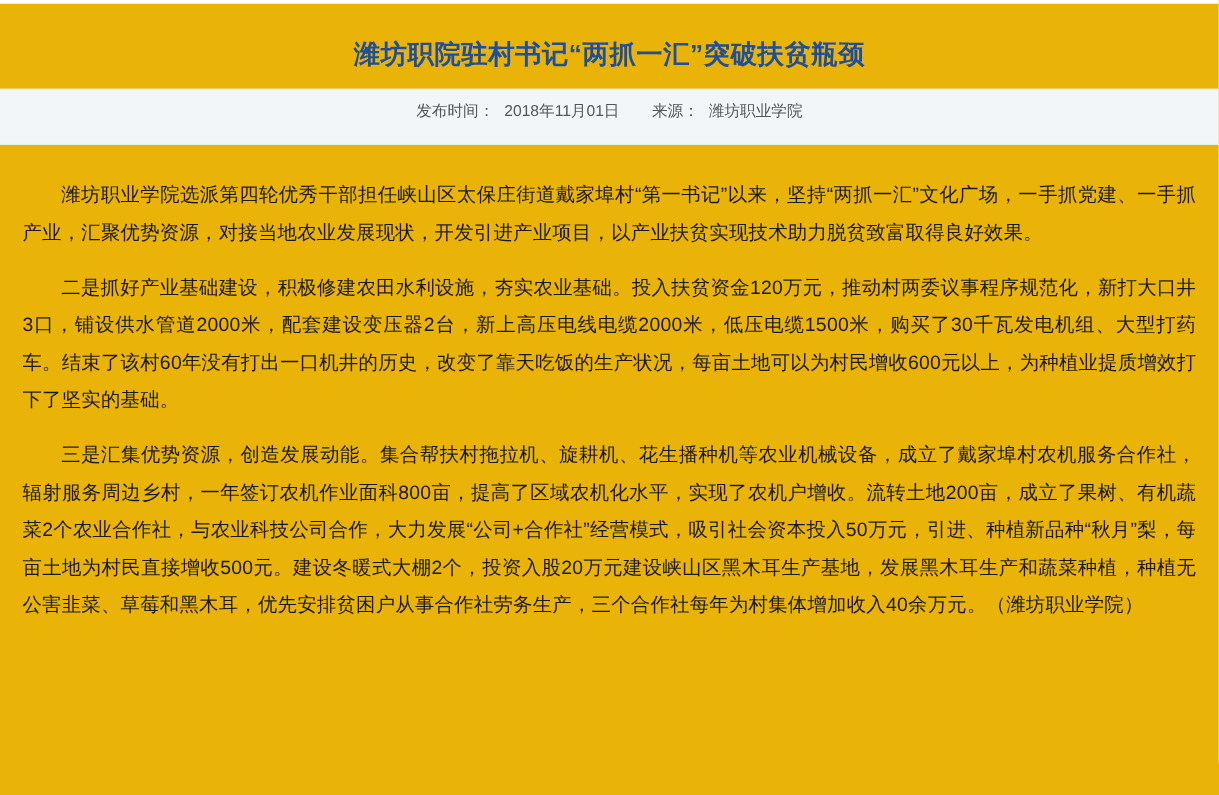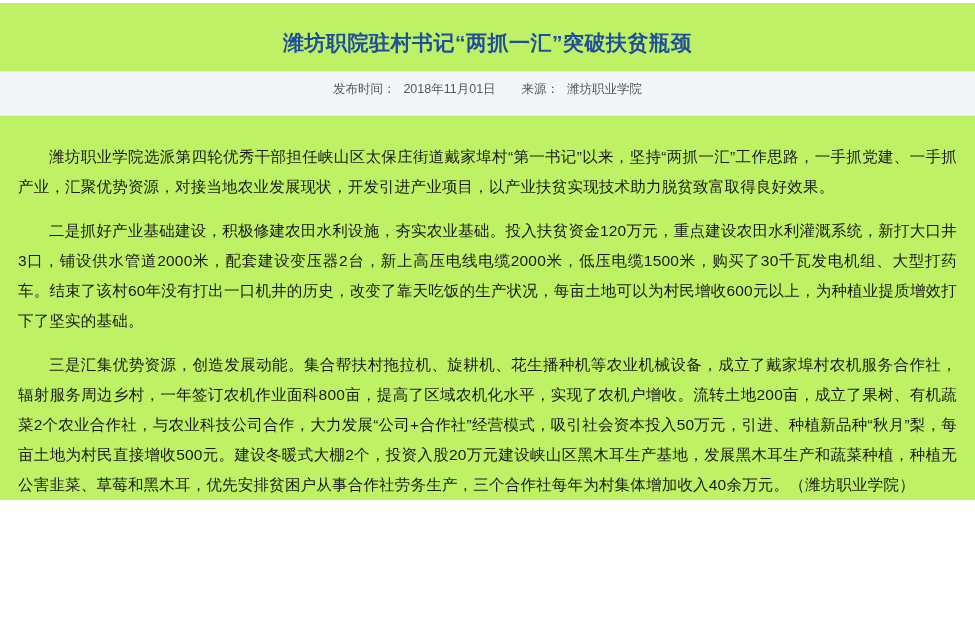--- a/index.html
+++ b/index.html
@@ -10,22 +10,22 @@
     width: 975px;
     height: 636px;
     background: #ffffff;
     font-family: "Liberation Sans", sans-serif;
     color: #000000;
     overflow: hidden;
   }
   .page {
     position: relative;
     width: 975px;
-    height: 500px;
-    background: #bef264;
+    height: 636px;
+    background: #eab308;
     box-sizing: border-box;
   }
   .top-rule {
     width: 100%;
     height: 3px;
     background: #ffffff;
   }
   .article-title {
     margin: 0;
     padding: 26px 40px 14px 40px;
@@ -75,18 +75,18 @@
 
   <div class="top-rule"></div>
 
   <h1 class="article-title">潍坊职院驻村书记“两抓一汇”突破扶贫瓶颈</h1>
 
   <div class="meta-bar">
     <span>发布时间：</span><span>2018年11月01日</span><span class="meta-sep"></span><span>来源：</span><span>潍坊职业学院</span>
   </div>
 
   <div class="content">
-    <p class="para">潍坊职业学院选派第四轮优秀干部担任峡山区太保庄街道戴家埠村“第一书记”以来，坚持“两抓一汇”工作思路，一手抓党建、一手抓产业，汇聚优势资源，对接当地农业发展现状，开发引进产业项目，以产业扶贫实现技术助力脱贫致富取得良好效果。</p>
-    <p class="para">二是抓好产业基础建设，积极修建农田水利设施，夯实农业基础。投入扶贫资金120万元，重点建设农田水利灌溉系统，新打大口井3口，铺设供水管道2000米，配套建设变压器2台，新上高压电线电缆2000米，低压电缆1500米，购买了30千瓦发电机组、大型打药车。结束了该村60年没有打出一口机井的历史，改变了靠天吃饭的生产状况，每亩土地可以为村民增收600元以上，为种植业提质增效打下了坚实的基础。</p>
+    <p class="para">潍坊职业学院选派第四轮优秀干部担任峡山区太保庄街道戴家埠村“第一书记”以来，坚持“两抓一汇”文化广场，一手抓党建、一手抓产业，汇聚优势资源，对接当地农业发展现状，开发引进产业项目，以产业扶贫实现技术助力脱贫致富取得良好效果。</p>
+    <p class="para">二是抓好产业基础建设，积极修建农田水利设施，夯实农业基础。投入扶贫资金120万元，推动村两委议事程序规范化，新打大口井3口，铺设供水管道2000米，配套建设变压器2台，新上高压电线电缆2000米，低压电缆1500米，购买了30千瓦发电机组、大型打药车。结束了该村60年没有打出一口机井的历史，改变了靠天吃饭的生产状况，每亩土地可以为村民增收600元以上，为种植业提质增效打下了坚实的基础。</p>
     <p class="para">三是汇集优势资源，创造发展动能。集合帮扶村拖拉机、旋耕机、花生播种机等农业机械设备，成立了戴家埠村农机服务合作社，辐射服务周边乡村，一年签订农机作业面科800亩，提高了区域农机化水平，实现了农机户增收。流转土地200亩，成立了果树、有机蔬菜2个农业合作社，与农业科技公司合作，大力发展“公司+合作社”经营模式，吸引社会资本投入50万元，引进、种植新品种“秋月”梨，每亩土地为村民直接增收500元。建设冬暖式大棚2个，投资入股20万元建设峡山区黑木耳生产基地，发展黑木耳生产和蔬菜种植，种植无公害韭菜、草莓和黑木耳，优先安排贫困户从事合作社劳务生产，三个合作社每年为村集体增加收入40余万元。（潍坊职业学院）</p>
   </div>
 
 </div>
 
 </body></html>

